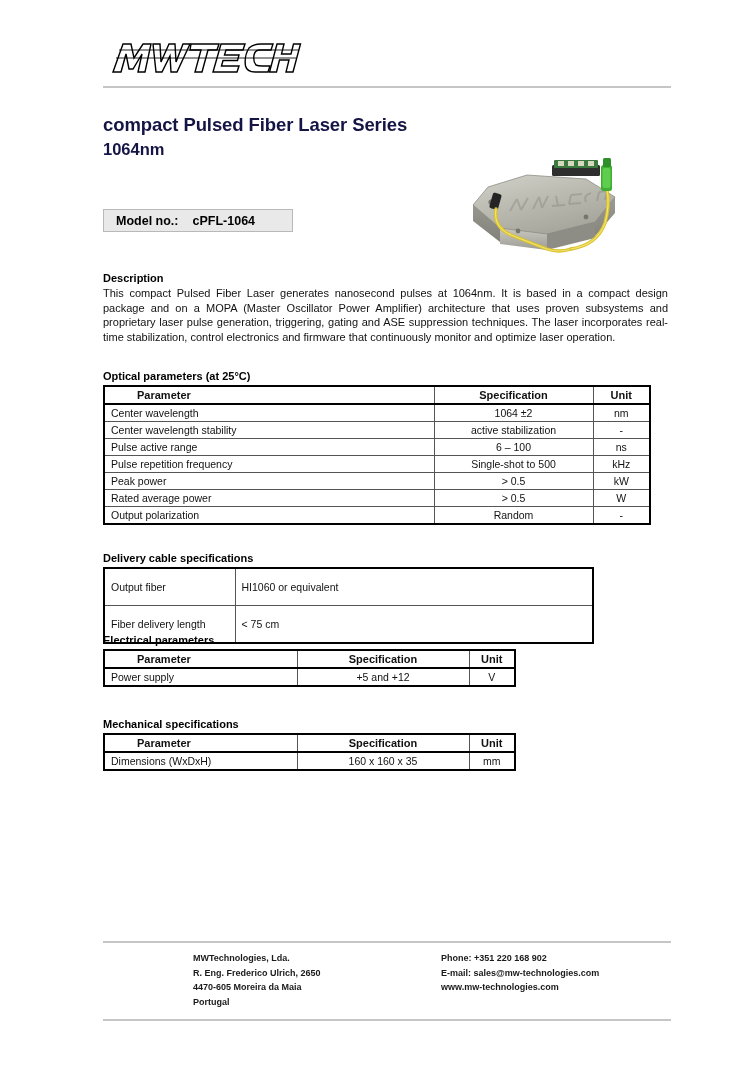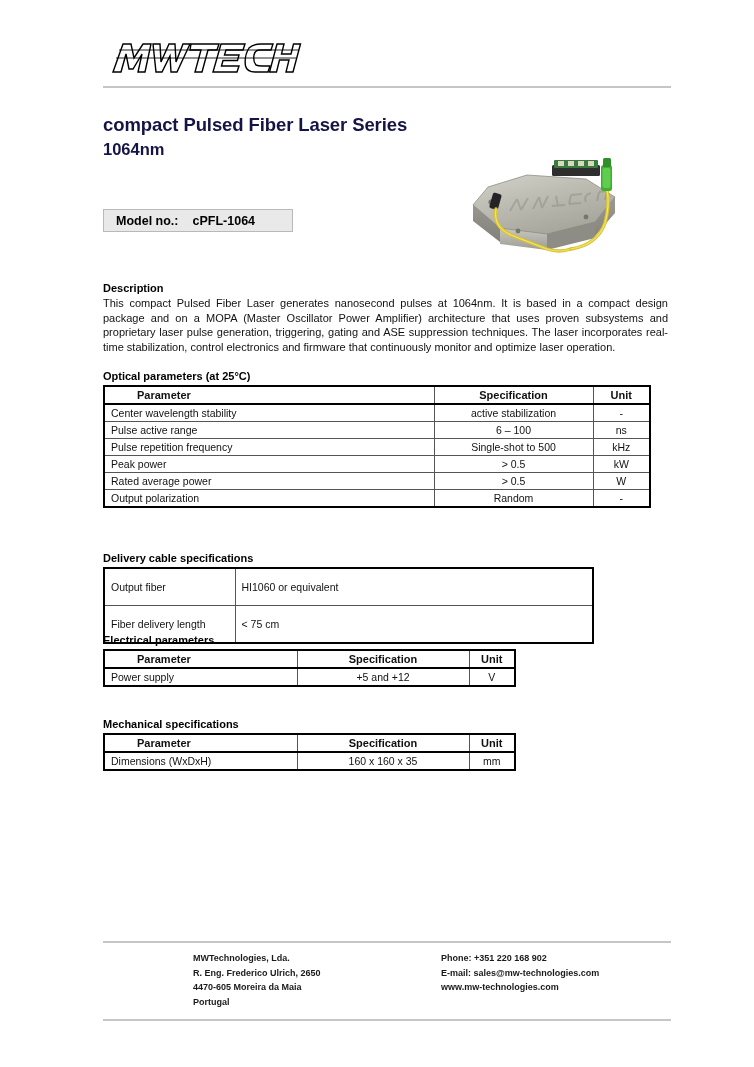--- a/index.html
+++ b/index.html
@@ -97,21 +97,21 @@
     left: 455px;
     top: 143px;
     width: 192px;
     height: 124px;
   }
 
   
   .desc-wrap {
     position: absolute;
     left: 103px;
-    top: 282px;
+    top: 272px;
     width: 565px;
   }
   .section-head {
     font-size: 11px;
     font-weight: bold;
     margin: 0 0 2px 0;
     color: #000;
   }
   .desc-body {
     font-size: 11px;
@@ -332,20 +332,25 @@
         </colgroup>
       <thead>
           <tr>
             <th class="col-param">Parameter</th>
             <th class="col-spec">Specification</th>
             <th class="col-unit">Unit</th>
           </tr>
         </thead>
       <tbody>
           <tr>
+            <td class="col-param">Center wavelength</td>
+            <td class="col-spec">1064 ±2</td>
+            <td class="col-unit">nm</td>
+          </tr>
+          <tr>
             <td class="col-param">Center wavelength stability</td>
             <td class="col-spec">active stabilization</td>
             <td class="col-unit">-</td>
           </tr>
           <tr>
             <td class="col-param">Pulse active range</td>
             <td class="col-spec">6 – 100</td>
             <td class="col-unit">ns</td>
           </tr>
           <tr>

